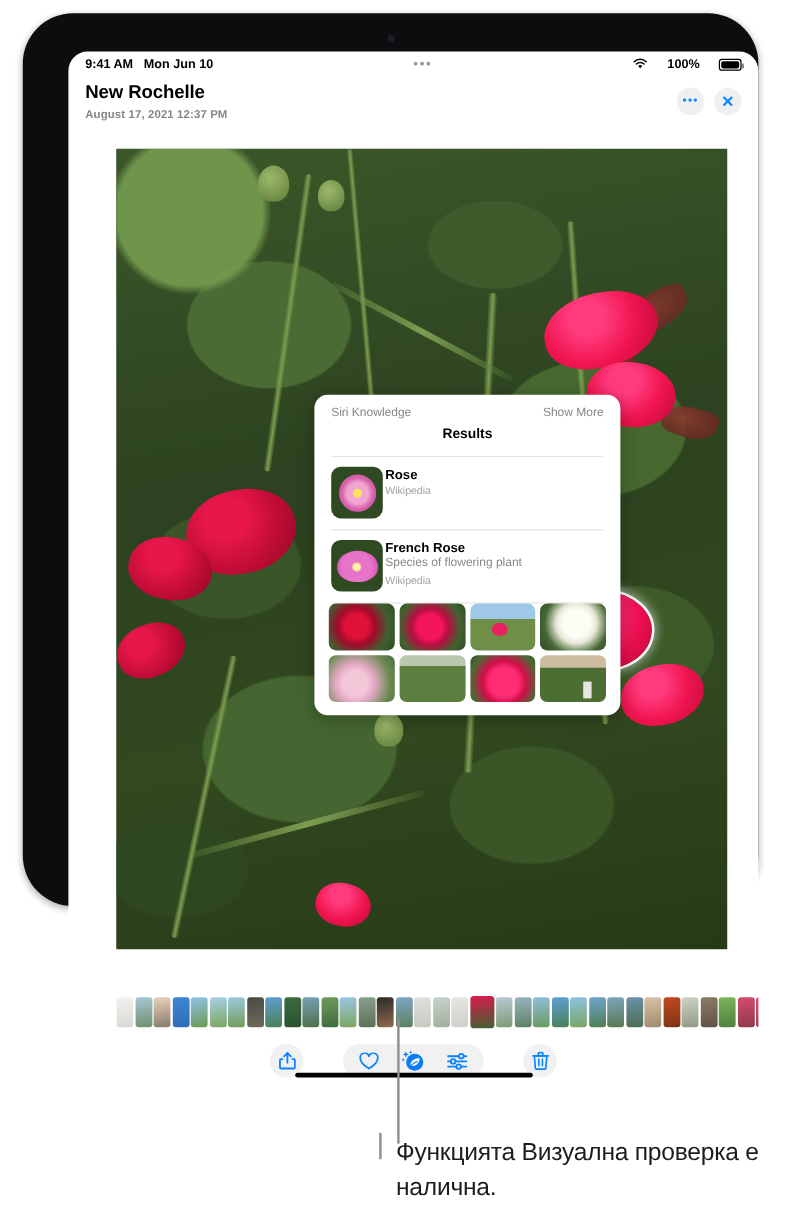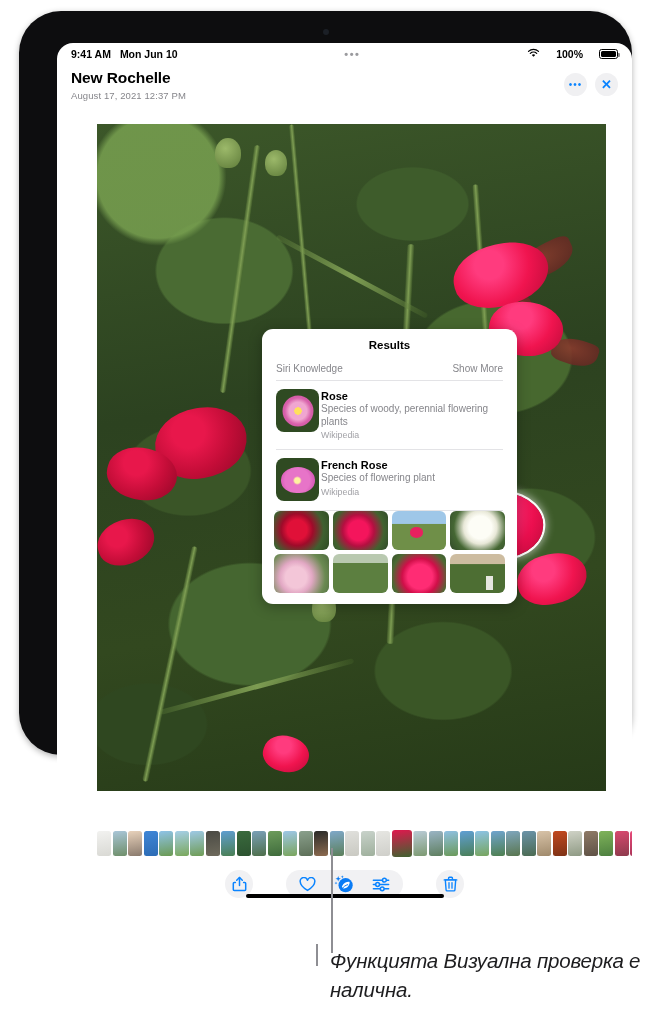--- a/index.html
+++ b/index.html
@@ -89,20 +89,21 @@
     font-size: 15.5px;
     font-weight: bold;
     color: #000;
     letter-spacing: -0.1px;
   }
   #nav-subtitle {
     font-size: 9.5px;
     color: #86868b;
     margin-top: 3px;
     letter-spacing: 0.1px;
+    font-weight: bold;
   }
   #nav-actions {
     position: absolute;
     right: 14px; top: 8px;
     display: flex; gap: 8px;
   }
   .circ-btn {
     width: 23px; height: 23px;
     border-radius: 50%;
     background: #f0f0f2;
@@ -329,21 +330,20 @@
     background: #8e8e93;
   }
   #caption {
     position: absolute;
     left: 330px; top: 946px;
     width: 325px;
     font-size: 20.5px;
     color: #1d1d1f;
     line-height: 1.42;
     letter-spacing: -0.2px;
-    font-style: italic;
   }
 </style>
 </head>
 <body>
 
 <div id="device-frame">
   <div id="camera-dot"></div>
 
   <div id="device-screen">
 
@@ -411,35 +411,34 @@
 
       <div class="rose magenta" style="left:356px; top:120px; width:96px; height:62px; transform:rotate(-12deg);"></div>
       <div class="rose magenta" style="left:392px; top:178px; width:74px; height:54px; transform:rotate(9deg);"></div>
       <div class="rose magenta" style="left:332px; top:214px; width:58px; height:72px; transform:rotate(-22deg);"></div>
       <div class="rose glow" style="left:358px; top:368px; width:88px; height:66px; transform:rotate(6deg);"></div>
       <div class="rose magenta" style="left:420px; top:430px; width:70px; height:50px; transform:rotate(-10deg);"></div>
       <div class="rose magenta" style="left:166px; top:612px; width:46px; height:36px; transform:rotate(16deg);"></div>
     </div>
 
     <div id="results-popover">
-      <div id="results-title">Results</div>
-
       <div id="siri-row">
         <span>Siri Knowledge</span>
         <span class="show-more">Show More</span>
       </div>
+
+      <div id="results-title">Results</div>
       <div class="divider"></div>
 
       <div class="result-row">
         <div class="thumb-sq">
             <div class="fl1"></div>
           </div>
         <div class="res-text">
           <div class="res-title">Rose</div>
-          <div class="res-desc">Species of woody, perennial flowering plants</div>
           <div class="res-src">Wikipedia</div>
         </div>
       </div>
       <div class="divider"></div>
 
       <div class="result-row">
         <div class="thumb-sq">
             <div class="fl2"></div>
           </div>
         <div class="res-text">

